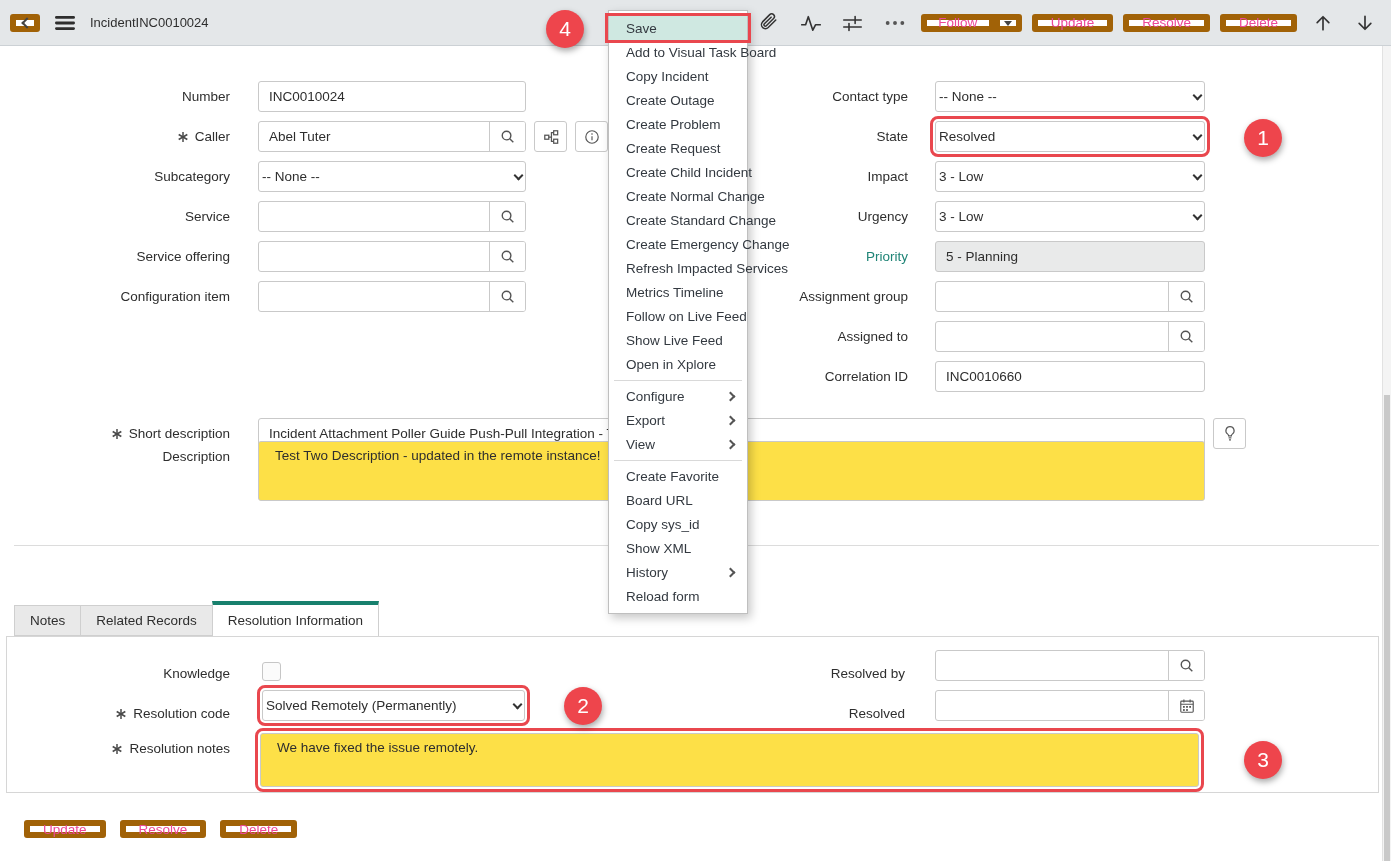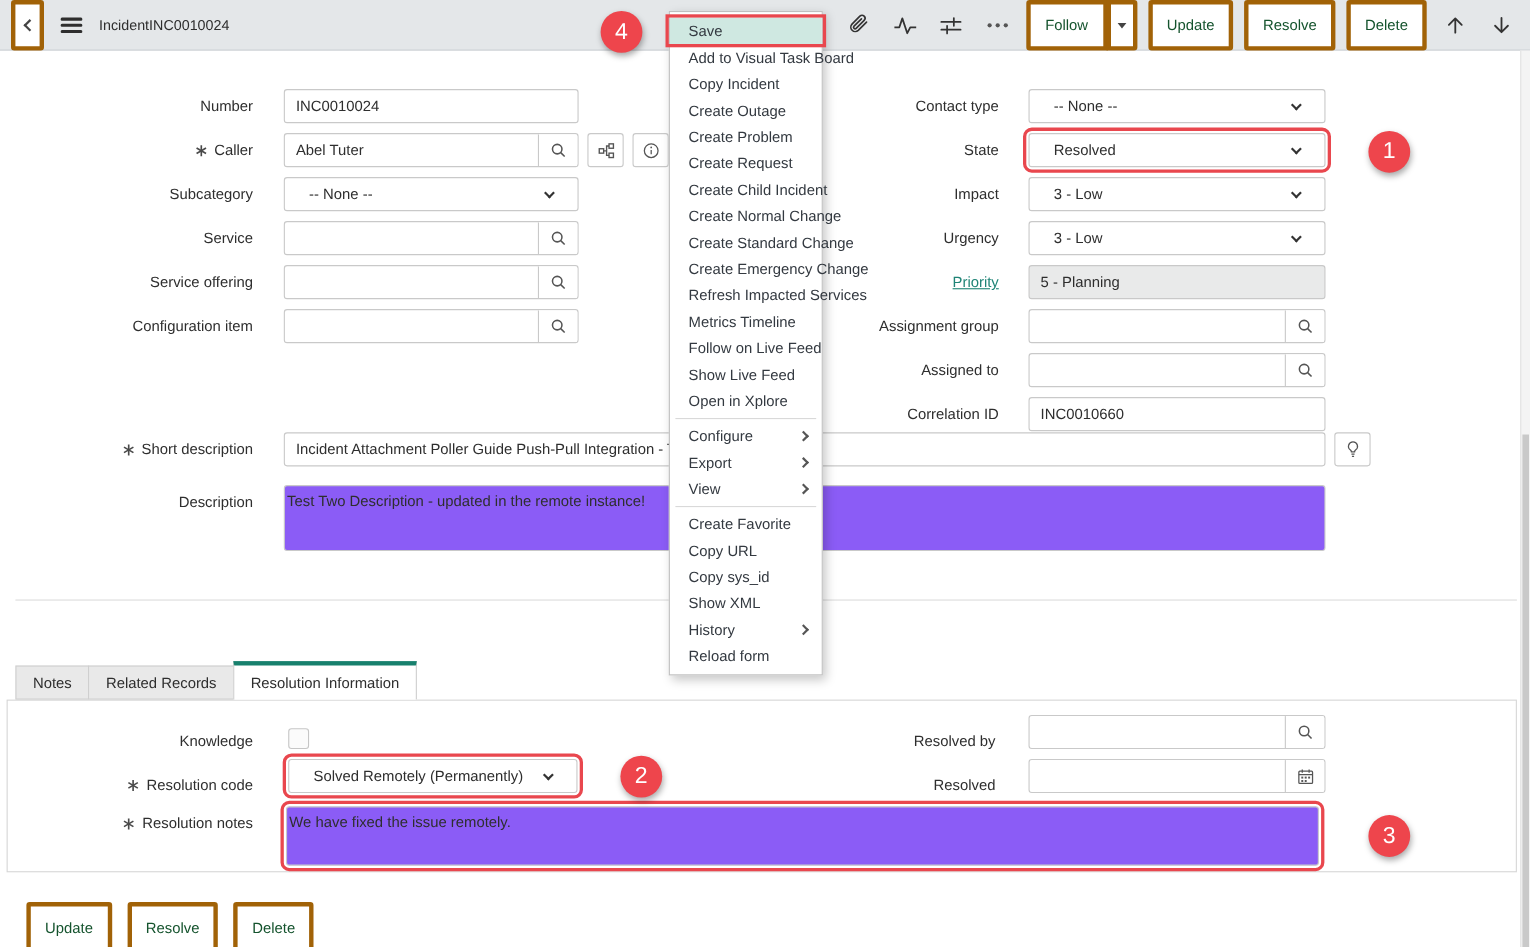--- a/index.html
+++ b/index.html
@@ -1,22 +1,22 @@
 <!DOCTYPE html>
 <html><head>
 <meta charset="utf-8">
 <style>
   html,body{margin:0;padding:0;width:1391px;height:861px;overflow:hidden;background:#fff;
     font-family:"Liberation Sans",sans-serif;font-size:13.5px;color:#2e2e2e}
   *{box-sizing:border-box}
   
   .hdr{position:absolute;left:0;top:0;right:0;height:46px;background:#e4e7e9;border-bottom:1px solid #ccd1d5;
     display:flex;align-items:center;padding:0 10px;gap:9px;z-index:5}
-  .btn{background:#fff;border:4px solid #a16207;border-radius:3px;height:46px;padding:0 13px;
-    font:inherit;color:#14532d;display:inline-flex;align-items:center;justify-content:center;cursor:pointer;white-space:nowrap}
+  .btn{background:#fff;border:6px solid #a16207;border-radius:3px;height:18px;padding:0 13px;
+    font:inherit;color:#ec4899;display:inline-flex;align-items:center;justify-content:center;cursor:pointer;white-space:nowrap}
   .backbtn{width:30px;padding:0}
   .chev-left{width:8px;height:8px;border-left:2px solid #444;border-bottom:2px solid #444;transform:rotate(45deg);margin-left:3px}
   .icon-btn{background:transparent;border:none;width:32px;height:32px;display:flex;align-items:center;justify-content:center;cursor:pointer;padding:0}
   .hdr-title{display:flex;flex-direction:row;line-height:1.2;font-size:13px}
   .hdr-right{margin-left:auto;display:flex;align-items:center;gap:10px}
   .split{display:flex}
   .split .main{border-radius:3px 0 0 3px;width:74px}
   .split .caret{border-radius:0 3px 3px 0;width:28px;padding:0;margin-left:-1px}
   .tri-down{width:0;height:0;border:4px solid transparent;border-top:5px solid #444;margin-top:5px}
   
@@ -39,35 +39,35 @@
   .colR{position:absolute;left:778px;top:81px;width:440px;z-index:1}
   .frow{display:flex;align-items:center;height:31px;margin-bottom:9px}
   .lbl{flex:0 0 230px;display:flex;justify-content:flex-end;align-items:center;gap:6px;color:#2e2e2e}
   .colR .lbl{flex:0 0 130px}
   .fld{margin-left:28px}
   .colR .fld{margin-left:27px}
   .req{width:12px;height:12px;flex:0 0 12px}
   .inputbox{height:31px;border:1px solid #c9c9c9;border-radius:3px;background:#fff;display:flex;align-items:center;padding:0 10px}
   .inputbox input,.refgrp input{border:none;outline:none;flex:1;font:inherit;color:inherit;background:transparent;padding:0;min-width:0}
   .selbox{height:31px;border:1px solid #c9c9c9;border-radius:3px;background:#fff;display:flex;align-items:center;
-    justify-content:space-between;padding:0 22px;cursor:pointer}
+    justify-content:space-between;padding:0 3px;cursor:pointer}
   .chev-down{width:7px;height:7px;border-right:2px solid #333;border-bottom:2px solid #333;transform:rotate(45deg);margin-top:-3px}
   .refgrp{height:31px;border:1px solid #c9c9c9;border-radius:3px;background:#fff;display:flex;overflow:hidden}
   .refgrp input{padding:0 10px}
   .refbtn{flex:0 0 36px;border-left:1px solid #c9c9c9;display:flex;align-items:center;justify-content:center;background:#fff;cursor:pointer}
   .sqbtn{width:33px;height:31px;border:1px solid #c9c9c9;border-radius:3px;background:#fff;display:flex;
     align-items:center;justify-content:center;margin-left:8px;cursor:pointer;flex:0 0 33px}
   .ro{background:#e9eaea;cursor:default}
   .annot{outline:3px solid #e9474e;outline-offset:2px}
   .w268{width:268px}.w270{width:270px}.w263{width:263px}
-  .link{color:#1f8476;text-decoration:underline;cursor:pointer}
-  .sdrow{position:absolute;left:0;top:393px;right:0;display:flex;align-items:center;height:31px;z-index:1}
+  .link{color:#1f8476;cursor:pointer}
+  .sdrow{position:absolute;left:0;top:418px;right:0;display:flex;align-items:center;height:31px;z-index:1}
   .descrow{position:absolute;left:0;top:441px;right:0;display:flex;align-items:flex-start;z-index:1}
   .descrow .lbl{height:31px}
-  textarea{font:inherit;color:inherit;border:1px solid #c9c9c9;border-radius:3px;padding:6px 2px;resize:none;outline:none;background:#8b5cf6}
+  textarea{font:inherit;color:inherit;border:1px solid #c9c9c9;border-radius:3px;padding:6px 16px;resize:none;outline:none;background:#fde047}
   .ta-desc{width:947px;height:60px;margin-left:28px}
   .hr1{position:absolute;left:14px;right:12px;top:545px;border-top:1px solid #dcdcdc}
   
   .tabs{position:absolute;left:14px;top:601px;display:flex;align-items:flex-end;z-index:3}
   .tab{height:31px;background:#e9e9e9;border:1px solid #cfcfcf;display:flex;align-items:center;padding:0 15px;margin-right:-1px;cursor:pointer}
   .tab.active{background:#fff;border-top:4px solid #17806d;border-bottom:none;height:35px;position:relative;z-index:4}
   .panel{position:absolute;left:6px;right:12px;top:636px;height:157px;border:1px solid #d6d6d6;background:#fff;z-index:2}
   .rrow{position:absolute;display:flex;align-items:flex-end;height:31px;z-index:3}
   .rk{left:0;top:650px}.rc{left:0;top:690px}
   .ra{left:778px;top:650px}.rb{left:778px;top:690px}
@@ -469,21 +469,21 @@
       <span class="mi-arrow"></span>
     </div>
     <div class="mi">
       <span class="lb">View</span>
       <span class="mi-arrow"></span>
     </div>
     <div class="mi mi-sep">
       <span class="lb">Create Favorite</span>
     </div>
     <div class="mi">
-      <span class="lb">Copy URL</span>
+      <span class="lb">Board URL</span>
     </div>
     <div class="mi">
       <span class="lb">Copy sys_id</span>
     </div>
     <div class="mi">
       <span class="lb">Show XML</span>
     </div>
     <div class="mi">
       <span class="lb">History</span>
       <span class="mi-arrow"></span>

